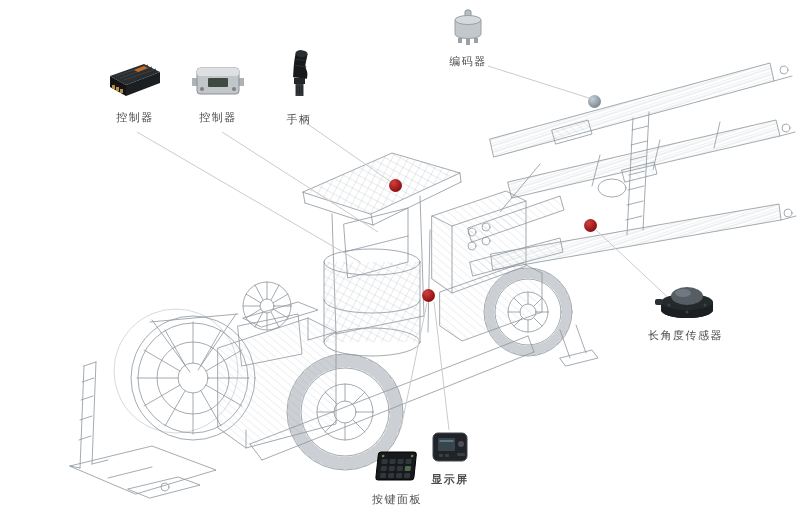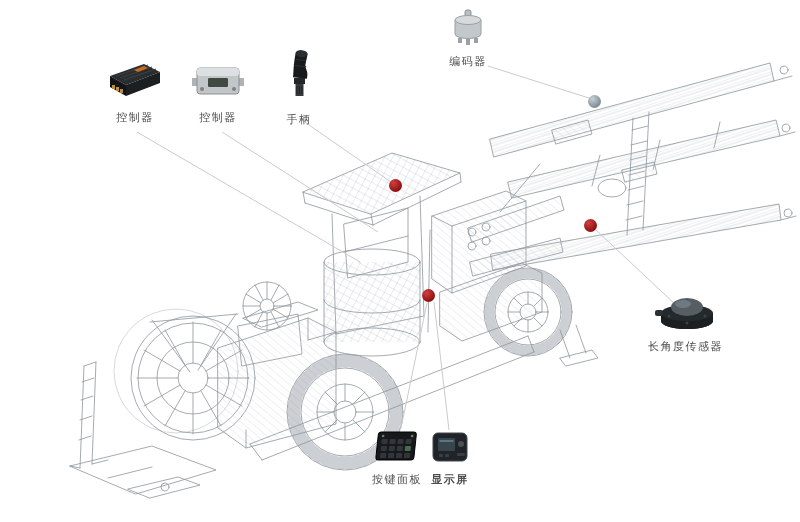--- a/index.html
+++ b/index.html
@@ -274,36 +274,36 @@
       <rect x="19" y="2" width="6" height="7" rx="2" fill="#b9bec2" stroke="#8d9297"></rect>
       <path d="M9,12 L9,26 A13,4.5 0 0 0 35,26 L35,12" fill="#c3c8cc" stroke="#9aa0a5"></path>
       <ellipse cx="22" cy="12" rx="13" ry="4.5" fill="#d6dadd" stroke="#9aa0a5"></ellipse>
       <rect x="12" y="30" width="4" height="5" fill="#9aa0a5"></rect>
       <rect x="20" y="31" width="4" height="6" fill="#9aa0a5"></rect>
       <rect x="28" y="30" width="4" height="5" fill="#9aa0a5"></rect>
     </svg>
     <div class="label">编码器</div>
   </div>
 
-  <div class="comp" style="left:648px; top:283px;">
+  <div class="comp" style="left:648px; top:272px;">
     <svg width="62" height="50" viewBox="0 0 62 50">
       <ellipse cx="32" cy="38" rx="26" ry="8" fill="#111416"></ellipse>
       <path d="M6,30 L6,38 A26,8 0 0 0 58,38 L58,30" fill="#1b1f22"></path>
       <ellipse cx="32" cy="30" rx="26" ry="8" fill="#24292c"></ellipse>
       <ellipse cx="32" cy="24" rx="16" ry="9" fill="#565e64"></ellipse>
       <ellipse cx="28" cy="21" rx="8" ry="4" fill="#7d858b" opacity="0.7"></ellipse>
       <rect x="0" y="27" width="8" height="6" rx="2" fill="#2b3033"></rect>
       <circle cx="14" cy="33" r="1.5" fill="#3c4246"></circle>
       <circle cx="50" cy="33" r="1.5" fill="#3c4246"></circle>
       <circle cx="32" cy="40" r="1.5" fill="#3c4246"></circle>
     </svg>
     <div class="label">长角度传感器</div>
   </div>
 
-  <div class="comp" style="left:372px; top:428px;justify-content:flex-end;">
+  <div class="comp" style="left:372px; top:448px;justify-content:flex-end;">
     <svg width="48" height="38" viewBox="0 0 48 38">
       <g transform="skewX(-6)">
         <rect x="6" y="4" width="38" height="28" rx="3" fill="#17191c" stroke="#000"></rect>
         <circle cx="11" cy="8" r="1.3" fill="#5d8f5d"></circle>
         <circle cx="40" cy="8" r="1.3" fill="#5d8f5d"></circle>
         <rect x="10" y="11" width="6" height="5" rx="1" fill="#31363b"></rect>
         <rect x="18" y="11" width="6" height="5" rx="1" fill="#31363b"></rect>
         <rect x="26" y="11" width="6" height="5" rx="1" fill="#31363b"></rect>
         <rect x="34" y="11" width="6" height="5" rx="1" fill="#31363b"></rect>
         <rect x="10" y="18" width="6" height="5" rx="1" fill="#31363b"></rect>

